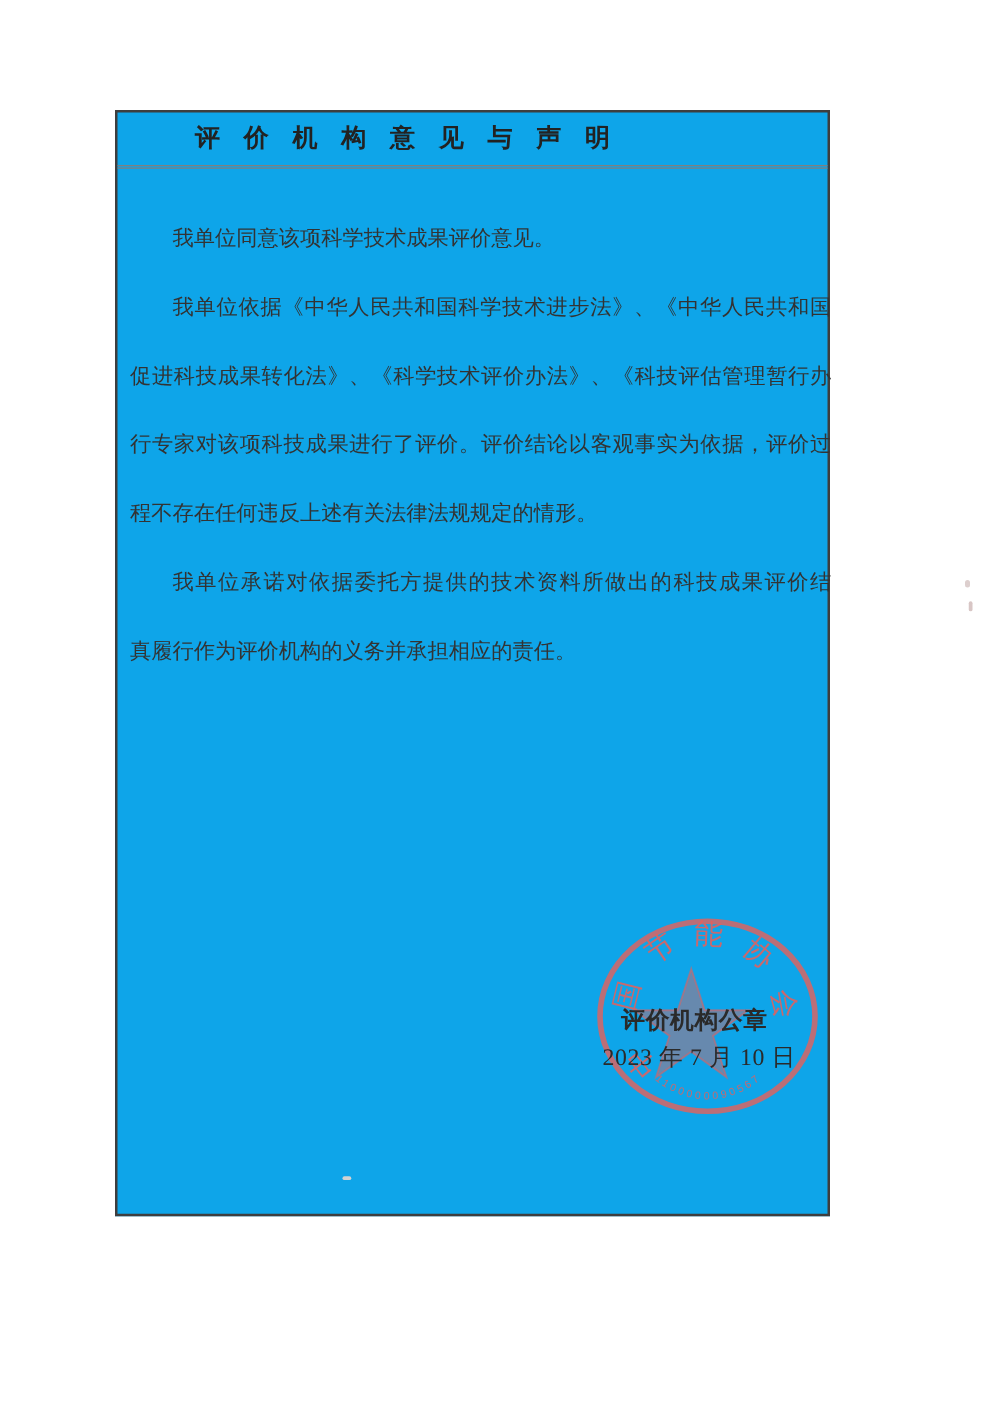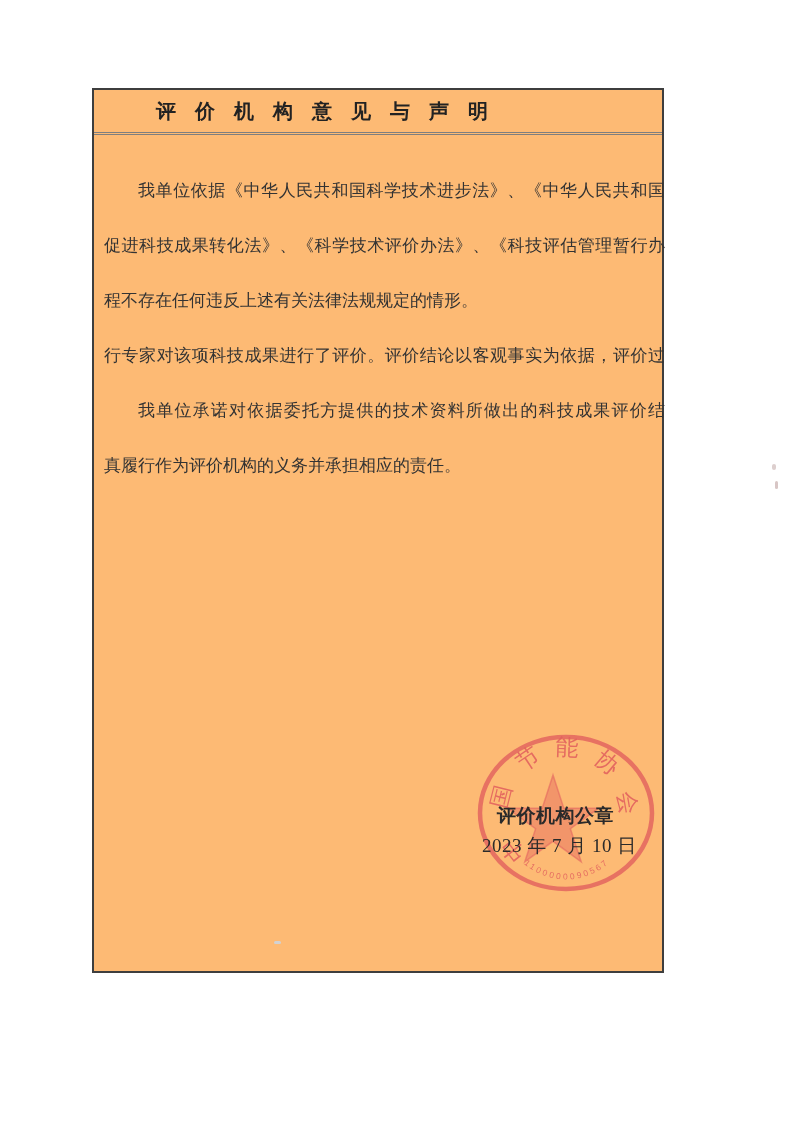--- a/index.html
+++ b/index.html
@@ -14,21 +14,21 @@
   }
   
   .form-box {
     position: absolute;
     left: 92px;
     top: 88px;
     width: 572px;
     height: 885px;
     border: 2px solid #3e3e3e;
     box-sizing: border-box;
-    background: #fdba74;
+    background: #0ea5e9;
   }
   .title-row {
     height: 42px;
     line-height: 42px;
     border-bottom: 3px double #7f7f7f;
     padding-left: 62px;
     font-family: "Liberation Sans", "DejaVu Sans", sans-serif;
     font-weight: bold;
     font-size: 20px;
     letter-spacing: 19px;
@@ -102,24 +102,25 @@
 </style>
 </head>
 <body>
 
 <div class="page">
 
   <div class="form-box">
     <div class="title-row">评价机构意见与声明</div>
 
     <div class="body-text">
+      <div class="bline indent">我单位同意该项科学技术成果评价意见。</div>
       <div class="bline indent fill">我单位依据《中华人民共和国科学技术进步法》、《中华人民共和国</div>
       <div class="bline fill">促进科技成果转化法》、《科学技术评价办法》、《科技评估管理暂行办</div>
+      <div class="bline fill">行专家对该项科技成果进行了评价。评价结论以客观事实为依据，评价过</div>
       <div class="bline">程不存在任何违反上述有关法律法规规定的情形。</div>
-      <div class="bline fill">行专家对该项科技成果进行了评价。评价结论以客观事实为依据，评价过</div>
       <div class="bline indent fill">我单位承诺对依据委托方提供的技术资料所做出的科技成果评价结</div>
       <div class="bline">真履行作为评价机构的义务并承担相应的责任。</div>
     </div>
   </div>
 
   <svg class="stamp-svg" width="250" height="220" viewBox="450 700 250 220">
     <ellipse cx="566" cy="813" rx="86" ry="76" fill="none" stroke="var(--ink, #e2615e)" stroke-width="4.5" opacity="0.82"></ellipse>
     <polygon points="553,775 563.8,808.2 598.6,808.2 570.4,828.7 581.2,861.8 553,841.3 524.8,861.8 535.6,828.7 507.4,808.2 542.2,808.2" fill="var(--ink, #e2615e)" fill-opacity="0.42" stroke="var(--ink, #e2615e)" stroke-opacity="0.55" stroke-width="1.5"></polygon>
     <g>
       <text class="stamp-org-char" x="514" y="849" text-anchor="middle" dominant-baseline="middle" transform="rotate(-128 514 849)">中</text>

